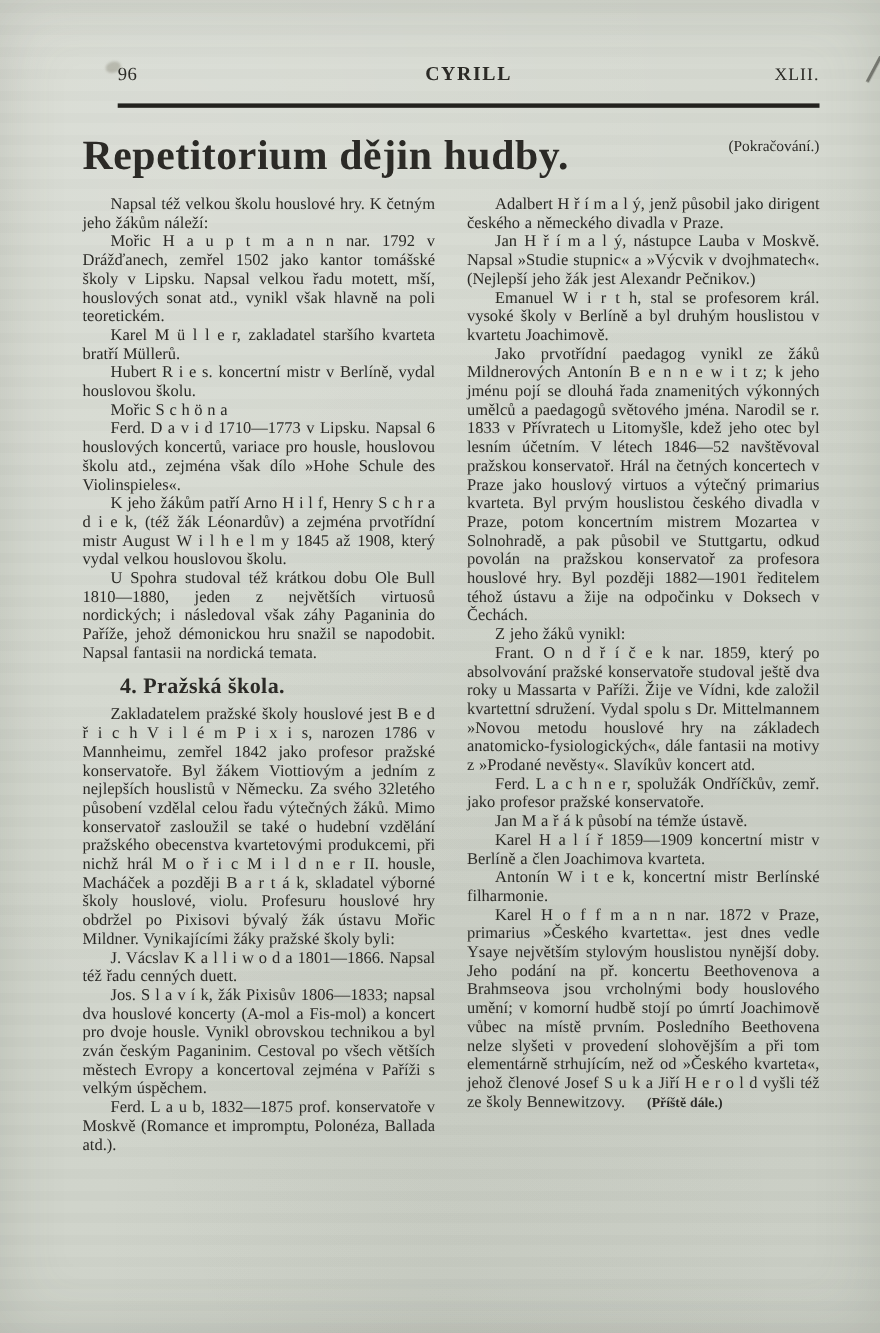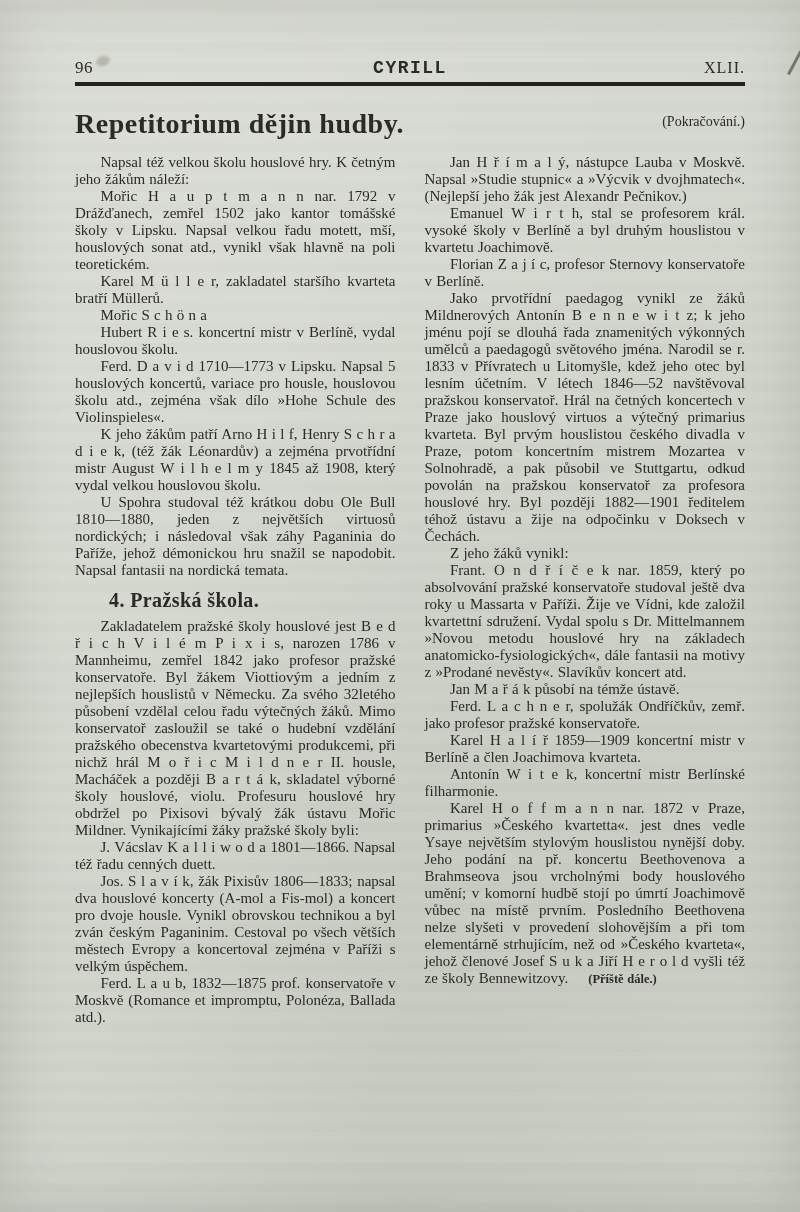--- a/index.html
+++ b/index.html
@@ -43,38 +43,39 @@
   .artifact-top-right {
     position: absolute; top: 50px; right: 4px;
     width: 3px; height: 26px;
     background: rgba(45,45,40,0.55);
     transform: rotate(28deg);
     filter: blur(0.5px);
   }
 
   .running-head {
     position: relative;
-    display: flex; align-items: center;
+    display: flex; align-items: flex-end;
     border-bottom: 4px solid #23221e;
-    padding-bottom: 4px;
+    padding-bottom: 16px;
+    margin-left: 32px;
   }
   .page-number { font-size: 17px; letter-spacing: 0.5px; }
   .journal-title {
     position: absolute; left: 0; right: 0;
     text-align: center;
-    font-weight: bold; font-size: 18px; letter-spacing: 1.5px; font-family: Liberation Mono, monospace;
+    font-weight: bold; font-size: 18px; letter-spacing: 1.5px;
   }
   .volume { margin-left: auto; font-size: 16px; letter-spacing: 1px; }
 
   .article-header { margin-top: 22px; }
   .article-author { font-size: 14.5px; letter-spacing: 1.2px; }
   .title-row { display: flex; align-items: flex-start; margin-top: 2px; }
   .article-title {
     margin: 0;
-    font-size: 28px; font-weight: bold;
+    font-size: 38px; font-weight: bold;
     letter-spacing: 0.5px;
   }
   .continuation-note { margin-left: auto; font-size: 14px; padding-top: 6px; text-align: right; }
 
   .columns {
     display: flex; gap: 29px;
     margin-top: 14px;
   }
   .col { flex: 1 1 0; min-width: 0; }
 
@@ -117,39 +118,39 @@
       <h1 class="article-title">Repetitorium dějin hudby.</h1>
       <span class="continuation-note">(Pokračování.)</span>
     </div>
   </div>
 
   <div class="columns">
     <div class="col" id="col-left">
         <p class="para">Napsal též velkou školu houslové hry. K četným jeho žákům náleží:</p>
         <p class="para">Mořic H a u p t m a n n nar. 1792 v Drážďanech, zemřel 1502 jako kantor tomášské školy v Lipsku. Napsal velkou řadu motett, mší, houslových sonat atd., vynikl však hlavně na poli teoretickém.</p>
         <p class="para">Karel M ü l l e r, zakladatel staršího kvarteta bratří Müllerů.</p>
+        <p class="para">Hubert R i e s. koncertní mistr v Berlíně, vydal houslovou školu.</p>
         <p class="para">Mořic S c h ö n a</p>
-        <p class="para">Hubert R i e s. koncertní mistr v Berlíně, vydal houslovou školu.</p>
-        <p class="para">Ferd. D a v i d 1710—1773 v Lipsku. Napsal 5 houslových koncertů, variace pro housle, houslovou školu atd., zejména však dílo »Hohe Schule des Violinspieles«.</p>
+        <p class="para">Ferd. D a v i d 1710—1773 v Lipsku. Napsal 6 houslových koncertů, variace pro housle, houslovou školu atd., zejména však dílo »Hohe Schule des Violinspieles«.</p>
         <p class="para">K jeho žákům patří Arno H i l f, Henry S c h r a d i e k, (též žák Léonardův) a zejména prvotřídní mistr August W i l h e l m y 1845 až 1908, který vydal velkou houslovou školu.</p>
         <p class="para">U Spohra studoval též krátkou dobu Ole Bull 1810—1880, jeden z největších virtuosů nordických; i následoval však záhy Paganinia do Paříže, jehož démonickou hru snažil se napodobit. Napsal fantasii na nordická temata.</p>
         <h3 class="heading">4. Pražská škola.</h3>
         <p class="para">Zakladatelem pražské školy houslové jest B e d ř i c h V i l é m P i x i s, narozen 1786 v Mannheimu, zemřel 1842 jako profesor pražské konservatoře. Byl žákem Viottiovým a jedním z nejlepších houslistů v Německu. Za svého 32letého působení vzdělal celou řadu výtečných žáků. Mimo konservatoř zasloužil se také o hudební vzdělání pražského obecenstva kvartetovými produkcemi, při nichž hrál M o ř i c M i l d n e r II. housle, Macháček a později B a r t á k, skladatel výborné školy houslové, violu. Profesuru houslové hry obdržel po Pixisovi bývalý žák ústavu Mořic Mildner. Vynikajícími žáky pražské školy byli:</p>
         <p class="para">J. Vácslav K a l l i w o d a 1801—1866. Napsal též řadu cenných duett.</p>
         <p class="para">Jos. S l a v í k, žák Pixisův 1806—1833; napsal dva houslové koncerty (A-mol a Fis-mol) a koncert pro dvoje housle. Vynikl obrovskou technikou a byl zván českým Paganinim. Cestoval po všech větších městech Evropy a koncertoval zejména v Paříži s velkým úspěchem.</p>
         <p class="para">Ferd. L a u b, 1832—1875 prof. konservatoře v Moskvě (Romance et impromptu, Polonéza, Ballada atd.).</p>
       </div>
     <div class="col" id="col-right">
+        <p class="para">Adalbert H ř í m a l ý, jenž působil jako dirigent českého a německého divadla v Praze.</p>
         <p class="para">Jan H ř í m a l ý, nástupce Lauba v Moskvě. Napsal »Studie stupnic« a »Výcvik v dvojhmatech«. (Nejlepší jeho žák jest Alexandr Pečnikov.)</p>
         <p class="para">Emanuel W i r t h, stal se profesorem král. vysoké školy v Berlíně a byl druhým houslistou v kvartetu Joachimově.</p>
-        <p class="para">Florian Z a j í c, profesor Sternovy konservatoře v Berlíně.</p>
         <p class="para">Jako prvotřídní paedagog vynikl ze žáků Mildnerových Antonín B e n n e w i t z; k jeho jménu pojí se dlouhá řada znamenitých výkonných umělců a paedagogů světového jména. Narodil se r. 1833 v Přívratech u Litomyšle, kdež jeho otec byl lesním účetním. V létech 1846—52 navštěvoval pražskou konservatoř. Hrál na četných koncertech v Praze jako houslový virtuos a výtečný primarius kvarteta. Byl prvým houslistou českého divadla v Praze, potom koncertním mistrem Mozartea v Solnohradě, a pak působil ve Stuttgartu, odkud povolán na pražskou konservatoř za profesora houslové hry. Byl později 1882—1901 ředitelem téhož ústavu a žije na odpočinku v Doksech v Čechách.</p>
         <p class="para">Z jeho žáků vynikl:</p>
         <p class="para">Frant. O n d ř í č e k nar. 1859, který po absolvování pražské konservatoře studoval ještě dva roky u Massarta v Paříži. Žije ve Vídni, kde založil kvartettní sdružení. Vydal spolu s Dr. Mittelmannem »Novou metodu houslové hry na základech anatomicko-fysiologických«, dále fantasii na motivy z »Prodané nevěsty«. Slavíkův koncert atd.</p>
+        <p class="para">Ferd. L a c h n e r, spolužák Ondříčkův, zemř. jako profesor pražské konservatoře.</p>
         <p class="para">Jan M a ř á k působí na témže ústavě.</p>
-        <p class="para">Ferd. L a c h n e r, spolužák Ondříčkův, zemř. jako profesor pražské konservatoře.</p>
         <p class="para">Karel H a l í ř 1859—1909 koncertní mistr v Berlíně a člen Joachimova kvarteta.</p>
         <p class="para">Antonín W i t e k, koncertní mistr Berlínské filharmonie.</p>
         <p class="para">Karel H o f f m a n n nar. 1872 v Praze, primarius »Českého kvartetta«. jest dnes vedle Ysaye největším stylovým houslistou nynější doby. Jeho podání na př. koncertu Beethovenova a Brahmseova jsou vrcholnými body houslového umění; v komorní hudbě stojí po úmrtí Joachimově vůbec na místě prvním. Posledního Beethovena nelze slyšeti v provedení slohovějším a při tom elementárně strhujícím, než od »Českého kvarteta«, jehož členové Josef S u k a Jiří H e r o l d vyšli též ze školy Bennewitzovy.<span class="end-note">(Příště dále.)</span></p>
       </div>
   </div>
 
 </div>
 
 </body></html>

